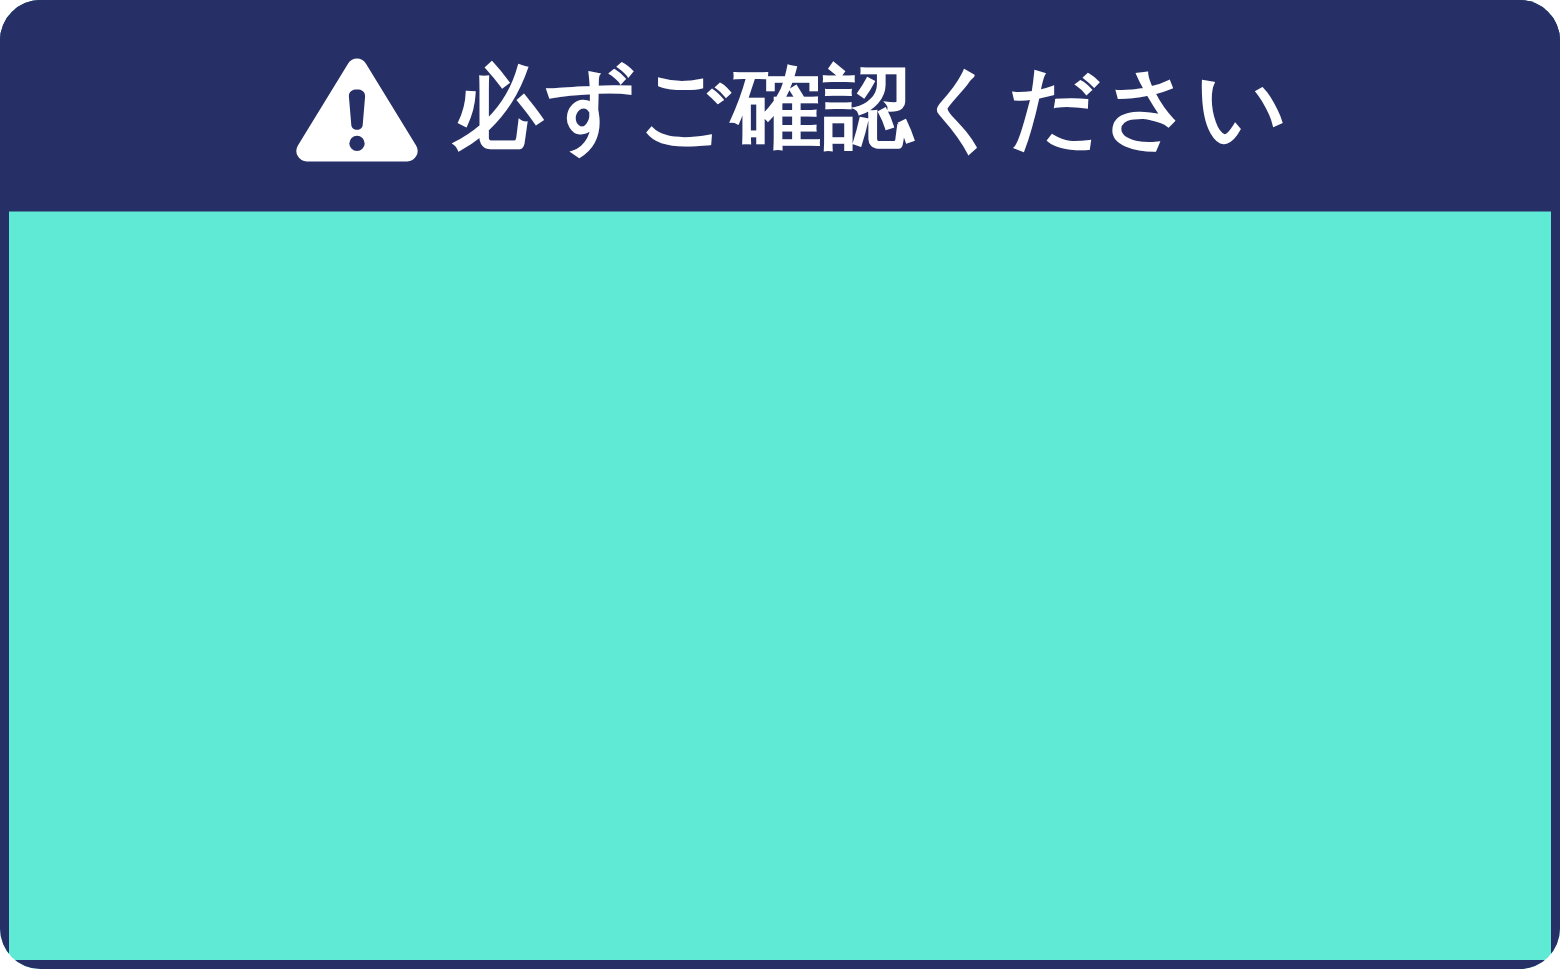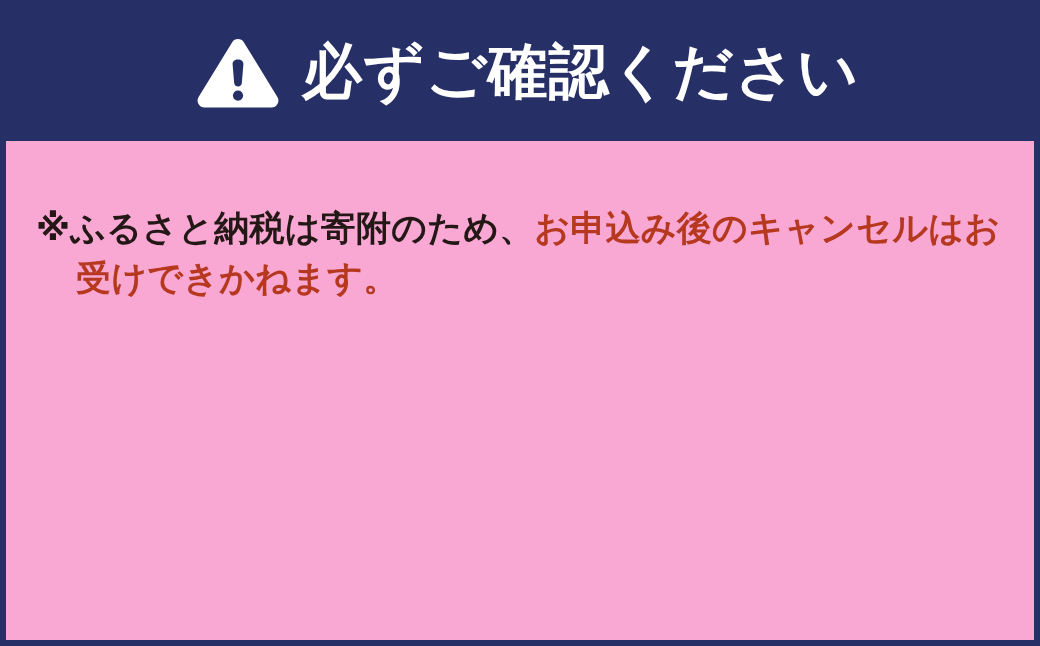--- a/index.html
+++ b/index.html
@@ -9,22 +9,23 @@
   }
   body {
     font-family: "Liberation Sans", "DejaVu Sans", sans-serif;
   }
 
   #notice-banner {
     position: relative;
     width: 1040px;
     height: 646px;
     box-sizing: border-box;
-    background: #f9a8d4;
+    background: #5eead4;
     overflow: hidden;
+    border-radius: 27px;
   }
 
   
   .frame {
     position: absolute;
     inset: 0;
     border: 6px solid #262f66;
     box-sizing: border-box;
     pointer-events: none;
   }
@@ -102,22 +103,19 @@
     <svg class="warn-icon" viewBox="0 0 84 72" aria-hidden="true">
       <path d="M36.2 5.2 L2.6 60.0 a7 7 0 0 0 6.0 10.6 h66.8 a7 7 0 0 0 6.0 -10.6 L47.8 5.2 a6.8 6.8 0 0 0 -11.6 0 Z" fill="#ffffff"></path>
       <path d="M42 22.5 c-3.2 0 -5.6 2.0 -5.4 4.8 l1.6 19.0 c0.15 1.9 1.7 3.2 3.8 3.2 s3.65 -1.3 3.8 -3.2 l1.6 -19.0 c0.2 -2.8 -2.2 -4.8 -5.4 -4.8 Z" fill="#262f66"></path>
       <circle cx="42" cy="58.6" r="5.1" fill="#262f66"></circle>
     </svg>
     <div class="header-title">必ずご確認ください</div>
   </div>
 
   <div class="body">
 
-    <p class="notice-item">
-      <span class="seg-black">※</span><span class="seg-black nowrap">ふるさと納税は寄附のため、</span><span class="seg-red nowrap">お申込み後のキャンセルは</span><span class="seg-red">お受けできかねます。</span>
-    </p>
 
 
 
   </div>
 
   <div class="frame"></div>
 </div>
 
 </body></html>

